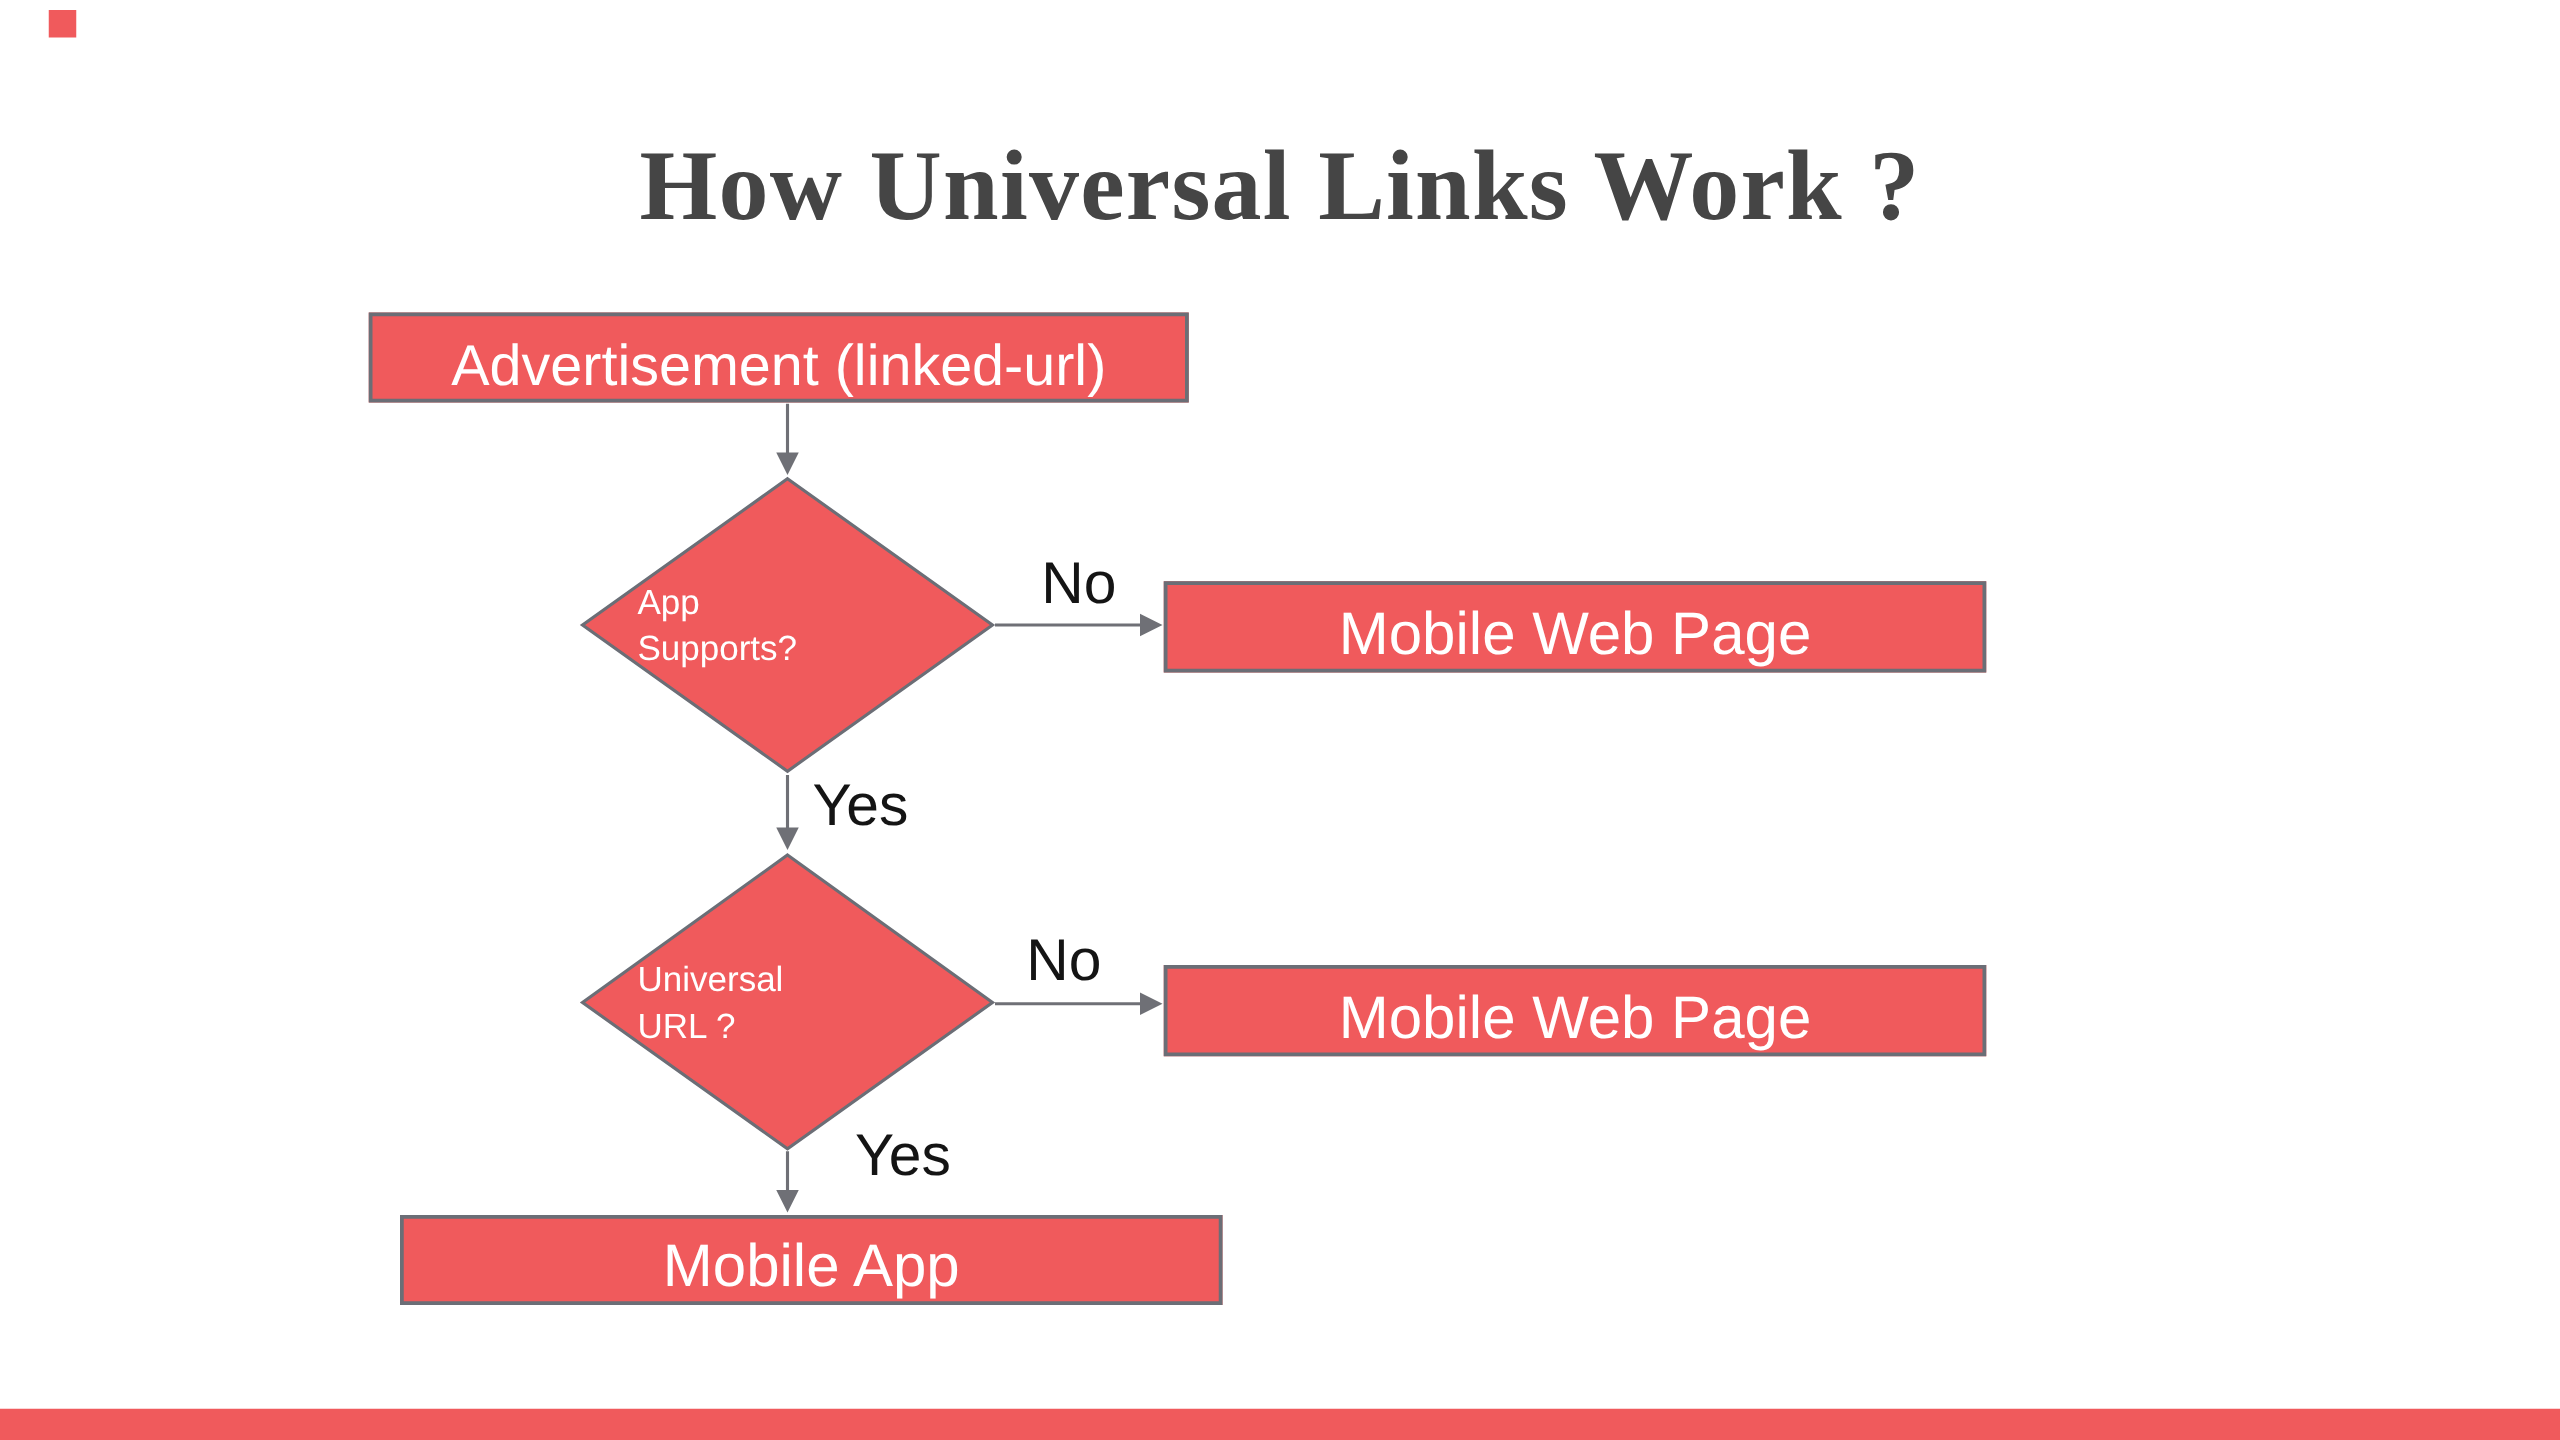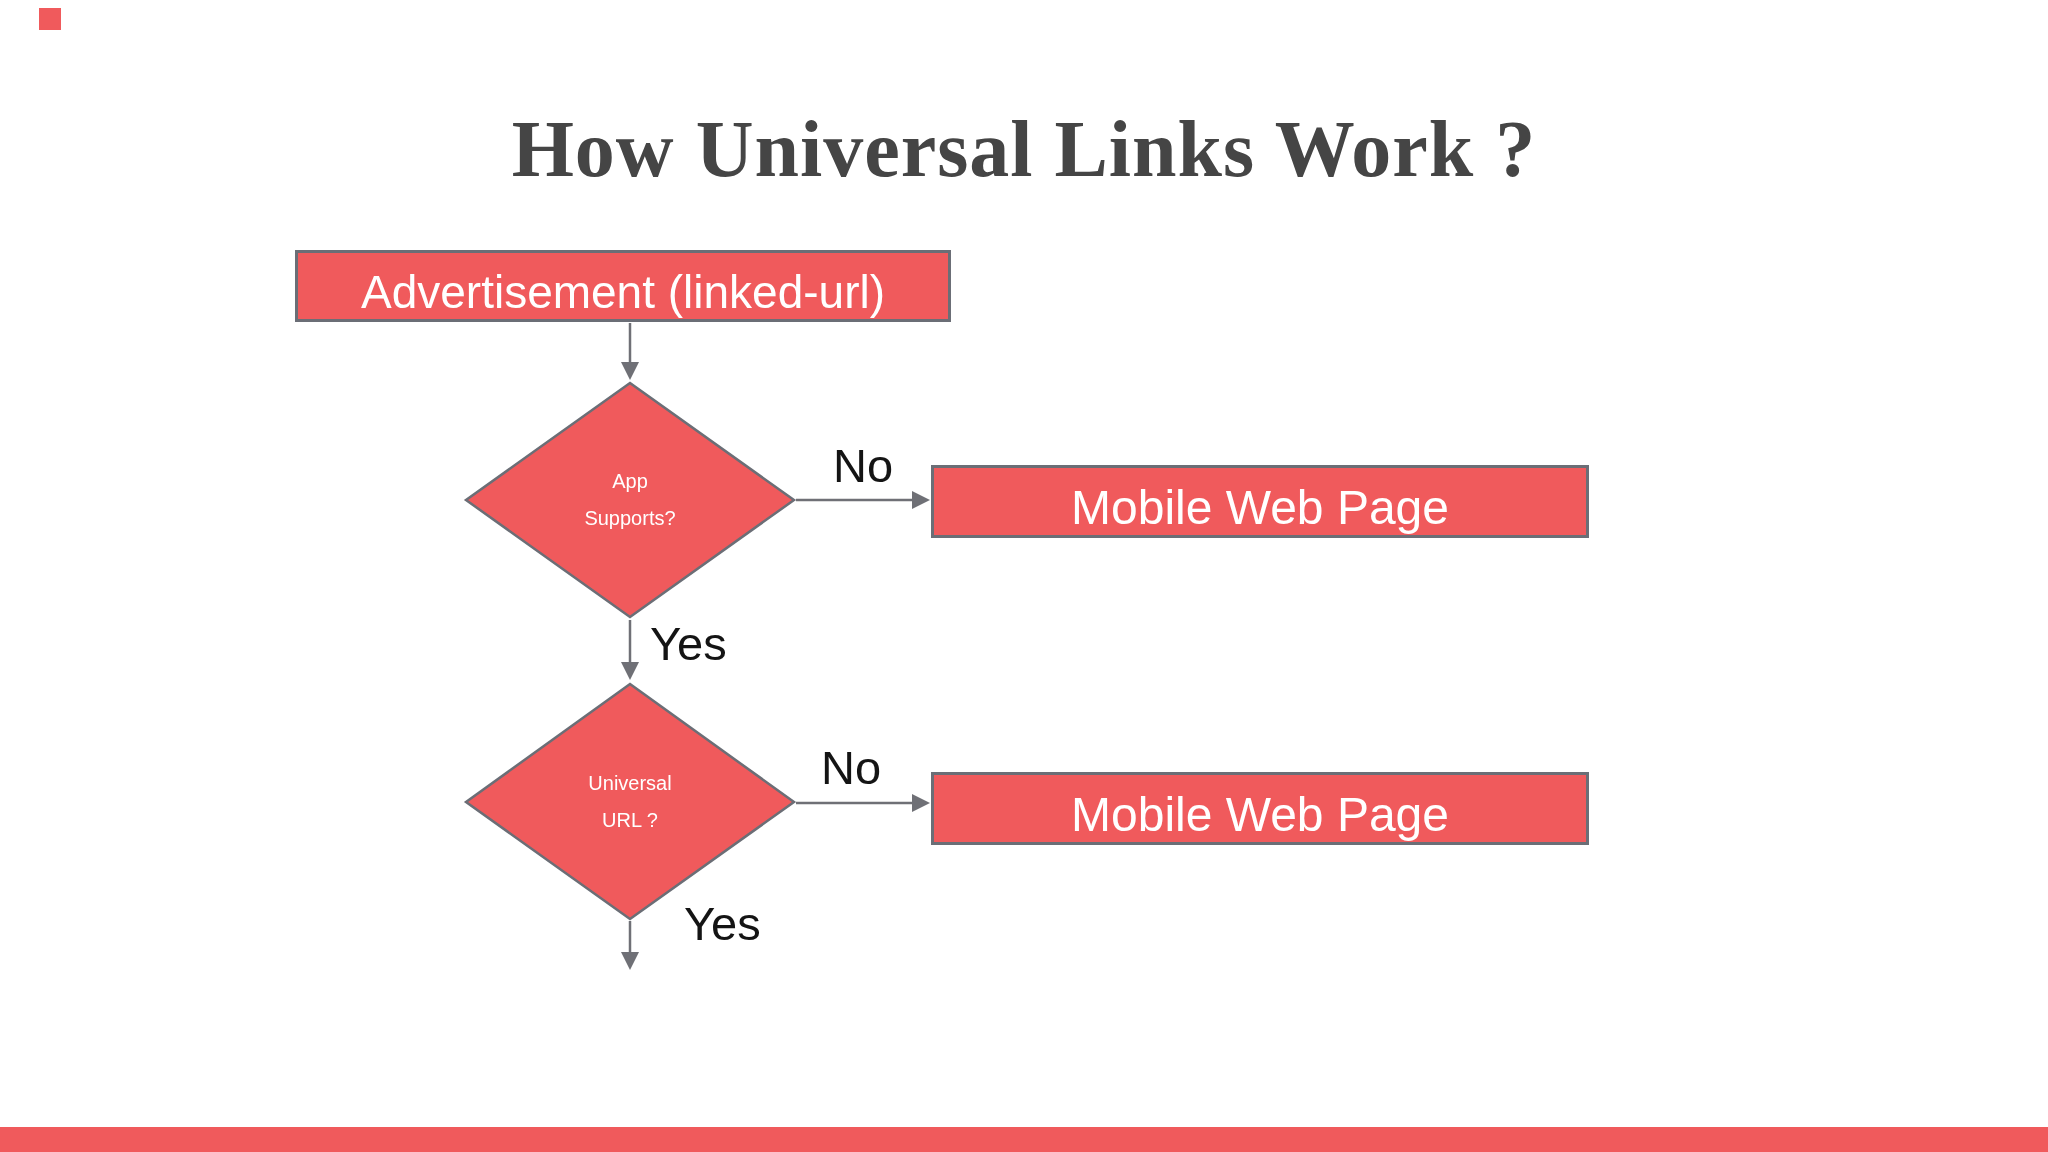--- a/index.html
+++ b/index.html
@@ -48,23 +48,22 @@
     position: absolute;
     left: 0; top: 0;
     width: 2048px; height: 1152px;
   }
   .flow-svg line     { stroke: var(--arrow); stroke-width: 2.5; }
   .flow-svg .head    { fill: var(--arrow); stroke: none; }
   .flow-svg .diamond { fill: var(--accent); stroke: var(--node-border); stroke-width: 2.5; }
   .diamond-label {
     position: absolute;
     width: 240px;
-    text-align: center;
     color: #ffffff;
-    font-size: 20px;
+    font-size: 28px;
     line-height: 37px;
   }
   .dlabel-1 { left: 510px; top: 463px; }
   .dlabel-2 { left: 510px; top: 765px; }
   .edge-label {
     position: absolute;
     color: var(--label-color);
     font-size: 47px;
     line-height: 35px;
     white-space: nowrap;
@@ -116,20 +115,23 @@
   </div>
 
   <div class="node-box node-web1">
     <span>Mobile Web Page</span>
   </div>
 
   <div class="node-box node-web2">
     <span>Mobile Web Page</span>
   </div>
 
+  <div class="node-box node-app">
+    <span>Mobile App</span>
+  </div>
 
   <div class="diamond-label dlabel-1">
     <div>App</div>
     <div>Supports?</div>
   </div>
 
   <div class="diamond-label dlabel-2">
     <div>Universal</div>
     <div>URL ?</div>
   </div>

